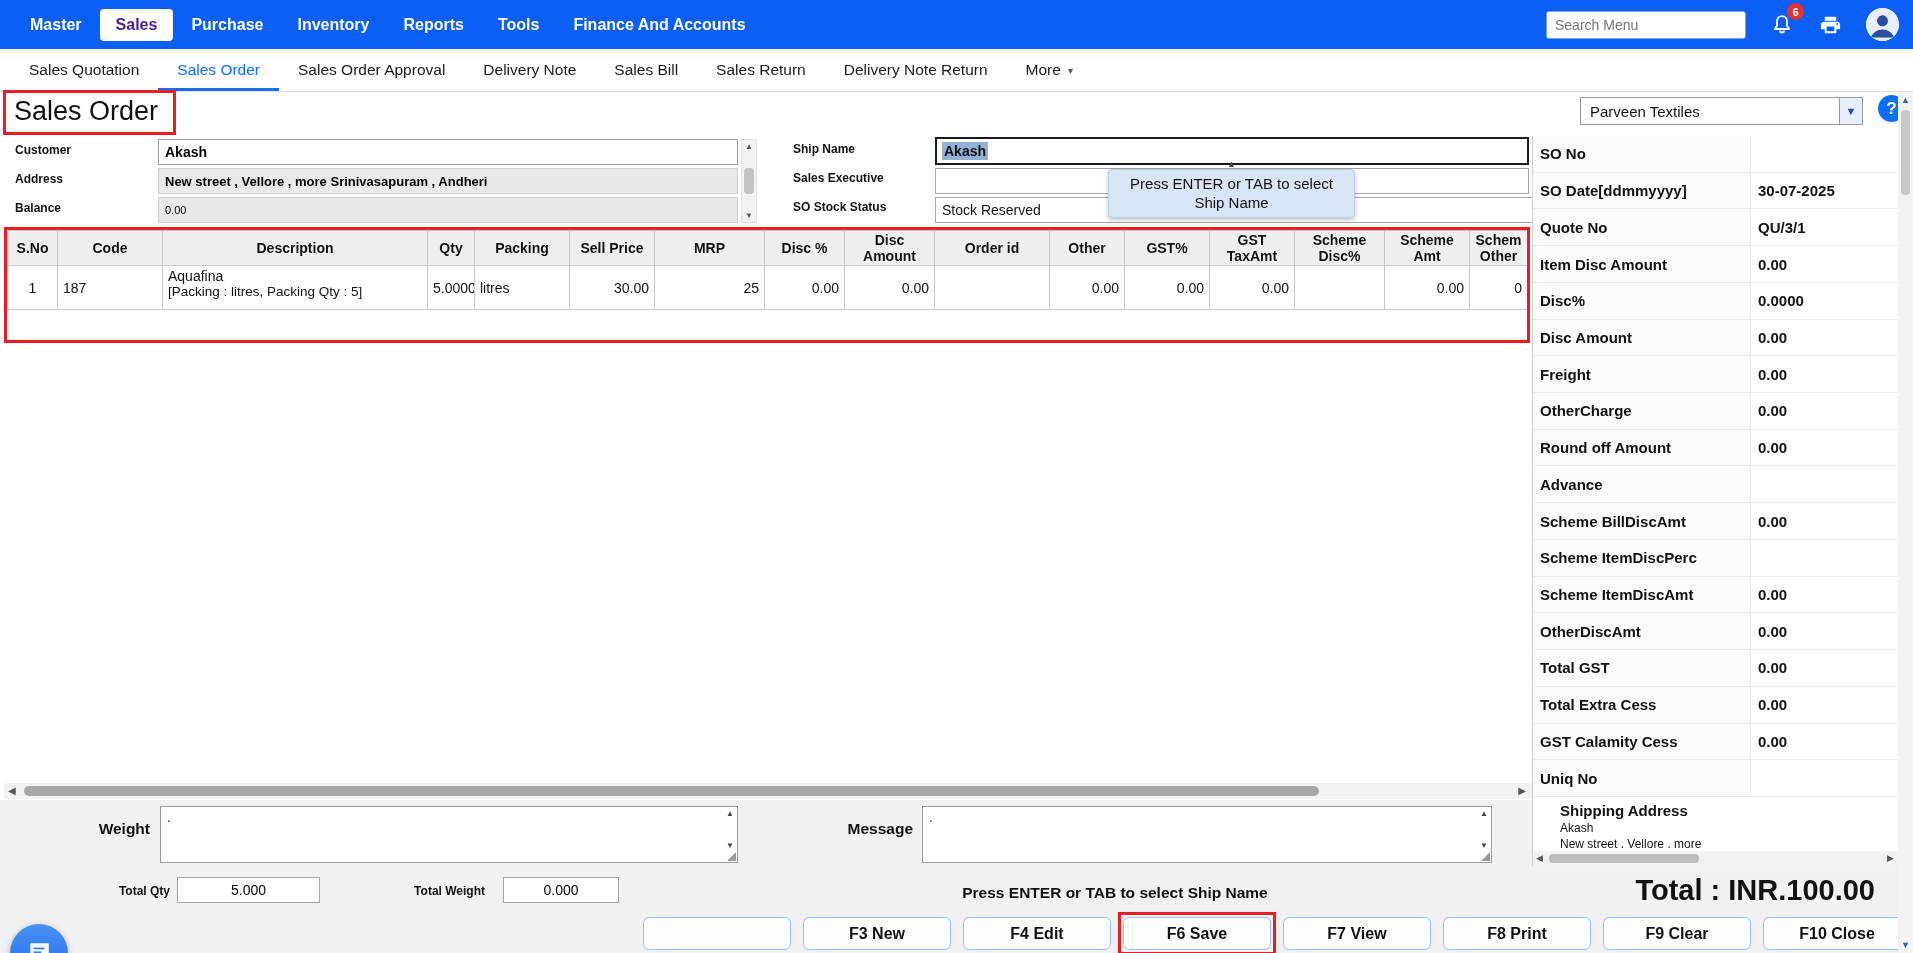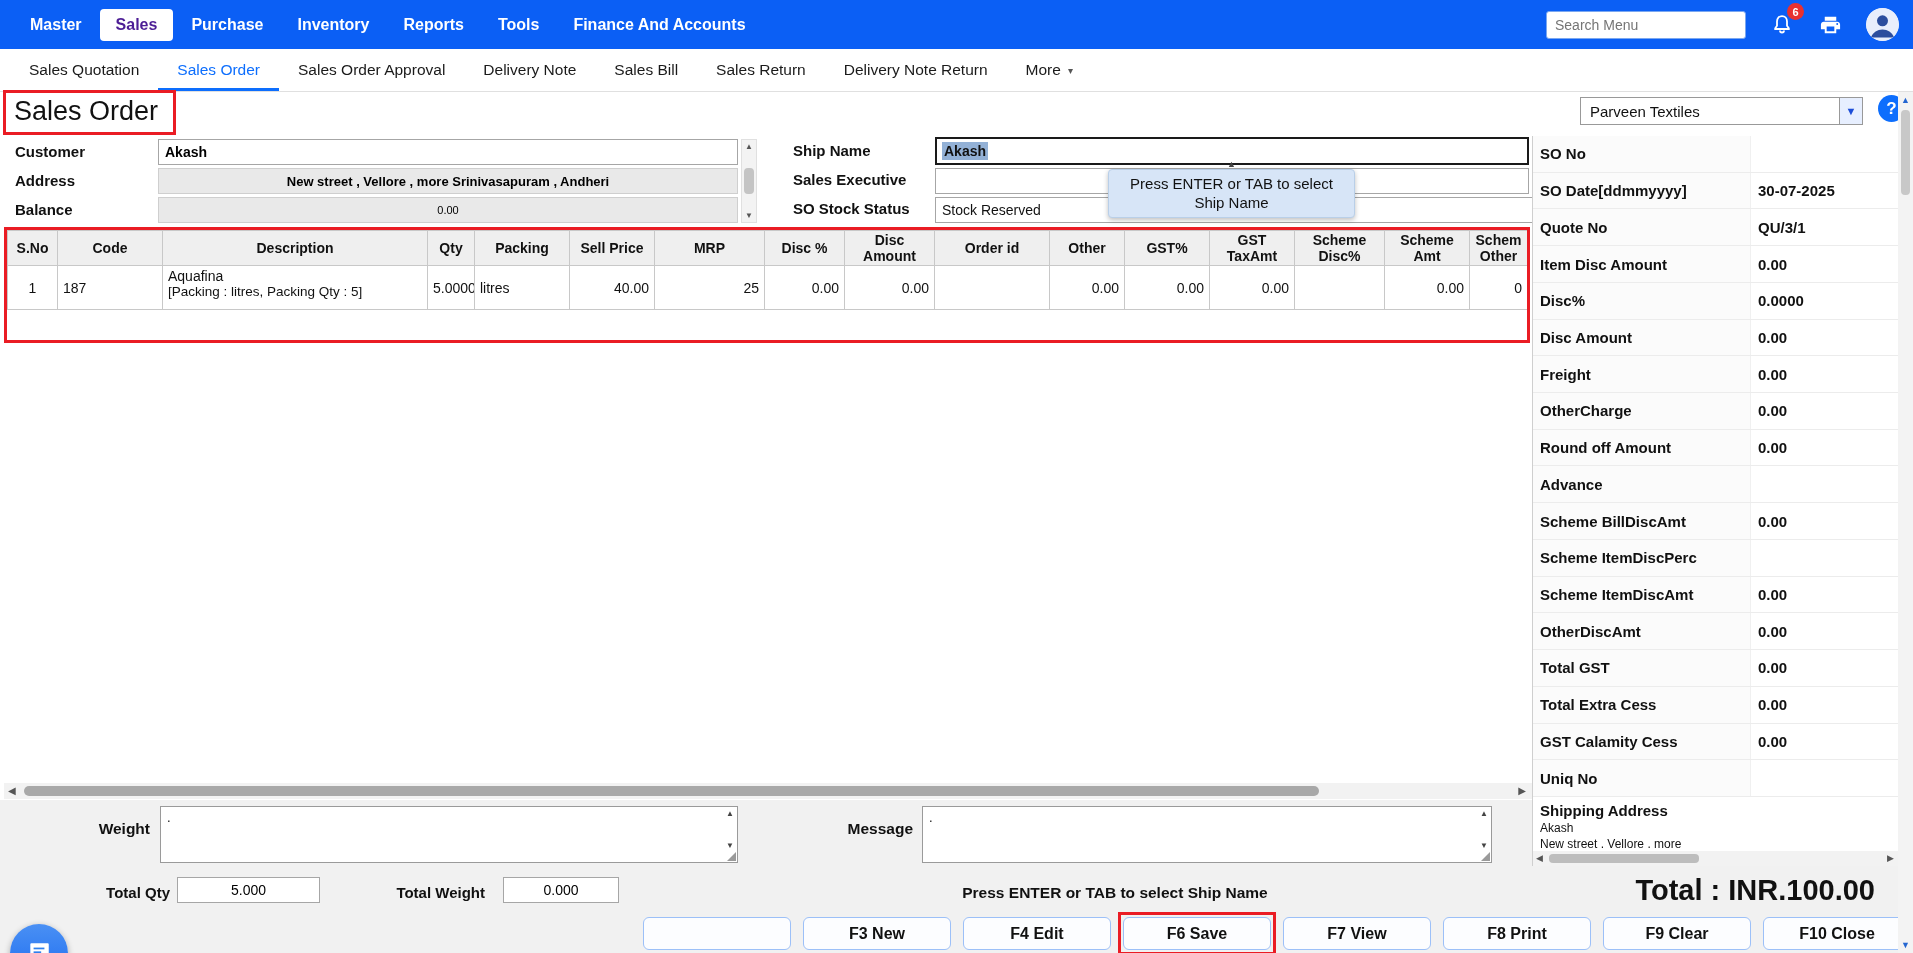--- a/index.html
+++ b/index.html
@@ -36,26 +36,26 @@
                     border:1px solid #999; background:#fff; display:flex; align-items:center;
                     font-size:15px; padding-left:9px; cursor:pointer; }
   .company-select .arrowbox { margin-left:auto; width:23px; height:26px; border-left:1px solid #999;
                     background:#e7efff; color:#1d4ed8; display:flex; align-items:center;
                     justify-content:center; font-size:11px; }
   .help-btn { position:absolute; left:1878px; top:95px; width:27px; height:27px; border-radius:50%;
               background:#0d6efd; color:#fff; font-weight:700; font-size:17px; display:flex;
               align-items:center; justify-content:center; cursor:pointer; }
 
   
-  .flabel { position:absolute; font-size:15px; font-weight:700; white-space:nowrap; }
+  .flabel { position:absolute; font-size:12px; font-weight:700; white-space:nowrap; }
   .finput { position:absolute; height:26px; border:1px solid #a6a6a6; background:#fff; font-size:14px;
             font-weight:700; padding:0 6px; font-family:inherit; }
   .finput-div { position:absolute; height:26px; border:1px solid #a6a6a6; background:#fff; font-size:14px;
             padding:0 6px; display:flex; align-items:center; }
-  .gray { background:#e9e9e9; border-color:#cfcfcf;text-align:center; }
+  .gray { background:#e9e9e9; border-color:#cfcfcf; }
   .shipname-box { position:absolute; left:935px; top:137px; width:594px; height:28px;
             border:2px solid #1a1a1a; background:#fff; display:flex; align-items:center;
             padding-left:5px; font-size:14px; font-weight:700; }
   .shipname-box .sel { background:#93b1d6; padding:1px 2px; }
   .select-div { cursor:pointer; }
   .select-div .arrow { margin-left:auto; font-size:10px; color:#333; }
 
   
   .vscroll-form { position:absolute; left:741px; top:139px; width:16px; height:84px;
             background:#f3f3f3; border:1px solid #e0e0e0; display:flex; flex-direction:column;
@@ -114,21 +114,21 @@
               background:linear-gradient(#4a90f4,#1c6cf0); display:flex; align-items:center;
               justify-content:center; cursor:pointer; box-shadow:0 2px 6px rgba(0,0,0,.3); }
 
   
   .side-panel { position:absolute; left:1532px; top:136px; width:366px; height:730px; background:#fff;
                 border-left:1px solid #cfcfcf; display:flex; flex-direction:column;justify-content:flex-end; }
   .sp-row { height:36.8px; display:flex; align-items:stretch; border-bottom:1px solid #ececec; }
   .sp-label { width:218px; padding-left:7px; font-size:15px; font-weight:700; background:#fbfbfb;
               display:flex; align-items:center; border-right:1px solid #f0f0f0; }
   .sp-value { padding-left:7px; font-size:15px; font-weight:700; display:flex; align-items:center; }
-  .sp-ship { padding:5px 0 0 7px; }
+  .sp-ship { padding:5px 0 0 7px;margin-left:20px; }
   .sp-ship .t { font-size:15px; font-weight:700; }
   .sp-ship .l { font-size:12px; margin-top:2px; }
   .sp-hscroll { margin-top:auto; position:relative; height:15px; background:#f2f2f2; }
   .sp-hscroll .arr { position:absolute; top:2px; font-size:9px; color:#555; }
   .sp-hscroll .thumb { position:absolute; left:16px; top:3px; width:150px; height:9px;
                        background:#bdbdbd; border-radius:4px; }
 
   
   .vscroll-page { position:absolute; left:1898px; top:92px; width:15px; height:861px; background:#f3f3f3; }
   .vscroll-page .arr { position:absolute; left:3px; font-size:9px; color:#2466d1; }
@@ -263,21 +263,21 @@
       </tr>
       <tr>
         <td class="ctr">1</td>
         <td>187</td>
         <td style="vertical-align:top;">
           <div>Aquafina</div>
           <div class="desc-l2">[Packing : litres, Packing Qty : 5]</div>
         </td>
         <td class="num">5.0000</td>
         <td>litres</td>
-        <td class="num">40.00</td>
+        <td class="num">30.00</td>
         <td class="num">25</td>
         <td class="num">0.00</td>
         <td class="num">0.00</td>
         <td></td>
         <td class="num">0.00</td>
         <td class="num">0.00</td>
         <td class="num">0.00</td>
         <td></td>
         <td class="num">0.00</td>
         <td class="num">0</td>

